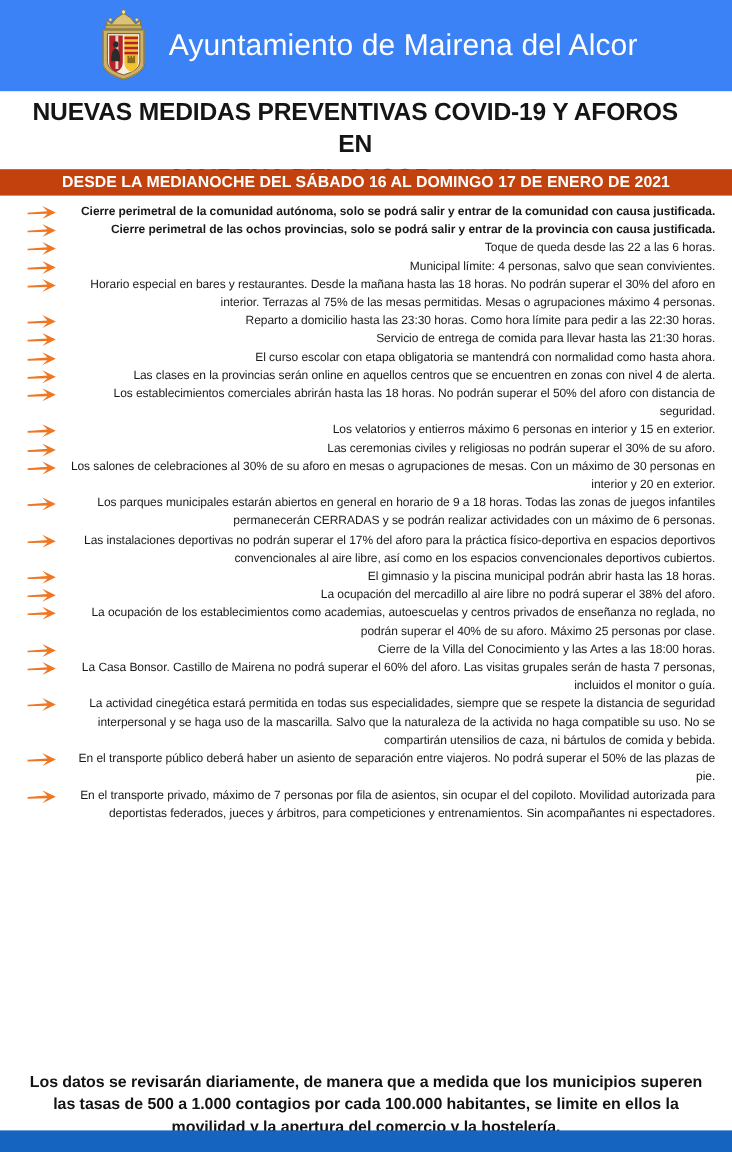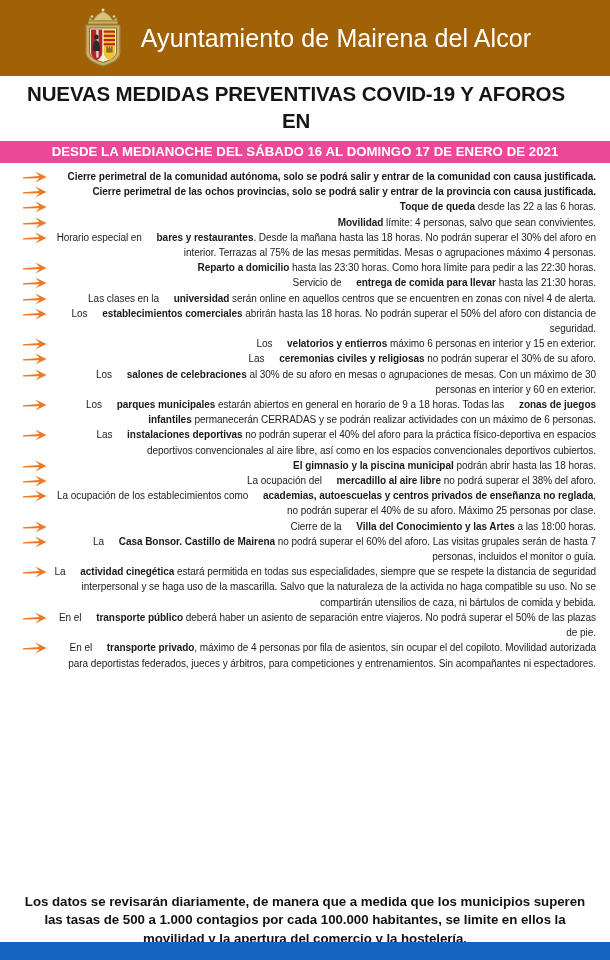--- a/index.html
+++ b/index.html
@@ -22,21 +22,21 @@
     box-sizing: border-box;
   }
 
   
   .header-band {
     position: absolute;
     left: 0;
     top: 0;
     width: 610px;
     height: 76px;
-    background: #a16207;
+    background: #3b82f6;
     display: flex;
     align-items: center;
     justify-content: center;
     box-sizing: border-box;
   }
   .header-inner {
     display: flex;
     align-items: center;
     gap: 14px;
   }
@@ -76,21 +76,21 @@
     font-weight: 700;
   }
 
   
   .date-band {
     position: absolute;
     left: 0;
     top: 141px;
     width: 610px;
     height: 22px;
-    background: #ec4899;
+    background: #c2410c;
     display: flex;
     align-items: center;
     justify-content: center;
     box-sizing: border-box;
   }
   .date-band-text {
     color: #ffffff;
     font-size: 13.2px;
     font-weight: 700;
     letter-spacing: 0.05px;
@@ -118,21 +118,21 @@
     letter-spacing: -0.05px;
   }
   .measure .arrow-icon {
     position: absolute;
     left: 0;
     top: 1px;
     width: 28px;
     height: 14px;
     display: block;
   }
-  .measure b { font-weight: 700; margin-left: 12px; }
+  .measure b { font-weight: 400; }
   .measure.all-bold { font-weight: 700; }
 
   
   .footer-note {
     position: absolute;
     left: 0;
     top: 893px;
     width: 610px;
     padding: 0 16px;
     box-sizing: border-box;
@@ -218,51 +218,54 @@
             <path d="M1 7.2 L17.5 6.0 L13.2 1.6 L24.5 7.0 L13.2 12.4 L17.5 8.2 L1 8.6 Z" fill="#ef7622"></path>
           </svg></span><span><span>Cierre perimetral de la comunidad autónoma, solo se podrá salir y entrar de la comunidad con causa justificada.</span></span></div>
       <div class="measure all-bold"><span class="arrow-icon"><svg width="28" height="14" viewBox="0 0 28 14" xmlns="http://www.w3.org/2000/svg">
             <path d="M1 7.2 L17.5 6.0 L13.2 1.6 L24.5 7.0 L13.2 12.4 L17.5 8.2 L1 8.6 Z" fill="#ef7622"></path>
           </svg></span><span><span>Cierre perimetral de las ochos provincias, solo se podrá salir y entrar de la provincia con causa justificada.</span></span></div>
       <div class="measure"><span class="arrow-icon"><svg width="28" height="14" viewBox="0 0 28 14" xmlns="http://www.w3.org/2000/svg">
             <path d="M1 7.2 L17.5 6.0 L13.2 1.6 L24.5 7.0 L13.2 12.4 L17.5 8.2 L1 8.6 Z" fill="#ef7622"></path>
           </svg></span><span><b>Toque de queda</b><span> desde las 22 a las 6 horas.</span></span></div>
       <div class="measure"><span class="arrow-icon"><svg width="28" height="14" viewBox="0 0 28 14" xmlns="http://www.w3.org/2000/svg">
             <path d="M1 7.2 L17.5 6.0 L13.2 1.6 L24.5 7.0 L13.2 12.4 L17.5 8.2 L1 8.6 Z" fill="#ef7622"></path>
-          </svg></span><span><b>Movilidad</b><span> límite: 4 personas, salvo que sean convivientes.</span></span></div>
+          </svg></span><span><b>Municipal</b><span> límite: 4 personas, salvo que sean convivientes.</span></span></div>
       <div class="measure"><span class="arrow-icon"><svg width="28" height="14" viewBox="0 0 28 14" xmlns="http://www.w3.org/2000/svg">
             <path d="M1 7.2 L17.5 6.0 L13.2 1.6 L24.5 7.0 L13.2 12.4 L17.5 8.2 L1 8.6 Z" fill="#ef7622"></path>
           </svg></span><span><span>Horario especial en </span><b>bares y restaurantes</b><span>. Desde la mañana hasta las 18 horas. No podrán superar el 30% del aforo en interior. Terrazas al 75% de las mesas permitidas. Mesas o agrupaciones máximo 4 personas.</span></span></div>
       <div class="measure"><span class="arrow-icon"><svg width="28" height="14" viewBox="0 0 28 14" xmlns="http://www.w3.org/2000/svg">
             <path d="M1 7.2 L17.5 6.0 L13.2 1.6 L24.5 7.0 L13.2 12.4 L17.5 8.2 L1 8.6 Z" fill="#ef7622"></path>
           </svg></span><span><b>Reparto a domicilio</b><span> hasta las 23:30 horas. Como hora límite para pedir a las 22:30 horas.</span></span></div>
       <div class="measure"><span class="arrow-icon"><svg width="28" height="14" viewBox="0 0 28 14" xmlns="http://www.w3.org/2000/svg">
             <path d="M1 7.2 L17.5 6.0 L13.2 1.6 L24.5 7.0 L13.2 12.4 L17.5 8.2 L1 8.6 Z" fill="#ef7622"></path>
           </svg></span><span><span>Servicio de </span><b>entrega de comida para llevar</b><span> hasta las 21:30 horas.</span></span></div>
       <div class="measure"><span class="arrow-icon"><svg width="28" height="14" viewBox="0 0 28 14" xmlns="http://www.w3.org/2000/svg">
             <path d="M1 7.2 L17.5 6.0 L13.2 1.6 L24.5 7.0 L13.2 12.4 L17.5 8.2 L1 8.6 Z" fill="#ef7622"></path>
-          </svg></span><span><span>Las clases en la </span><b>universidad</b><span> serán online en aquellos centros que se encuentren en zonas con nivel 4 de alerta.</span></span></div>
+          </svg></span><span><b>El curso escolar</b><span> con etapa obligatoria se mantendrá con normalidad como hasta ahora.</span></span></div>
+      <div class="measure"><span class="arrow-icon"><svg width="28" height="14" viewBox="0 0 28 14" xmlns="http://www.w3.org/2000/svg">
+            <path d="M1 7.2 L17.5 6.0 L13.2 1.6 L24.5 7.0 L13.2 12.4 L17.5 8.2 L1 8.6 Z" fill="#ef7622"></path>
+          </svg></span><span><span>Las clases en la </span><b>provincias</b><span> serán online en aquellos centros que se encuentren en zonas con nivel 4 de alerta.</span></span></div>
       <div class="measure"><span class="arrow-icon"><svg width="28" height="14" viewBox="0 0 28 14" xmlns="http://www.w3.org/2000/svg">
             <path d="M1 7.2 L17.5 6.0 L13.2 1.6 L24.5 7.0 L13.2 12.4 L17.5 8.2 L1 8.6 Z" fill="#ef7622"></path>
           </svg></span><span><span>Los </span><b>establecimientos comerciales</b><span> abrirán hasta las 18 horas. No podrán superar el 50% del aforo con distancia de seguridad.</span></span></div>
       <div class="measure"><span class="arrow-icon"><svg width="28" height="14" viewBox="0 0 28 14" xmlns="http://www.w3.org/2000/svg">
             <path d="M1 7.2 L17.5 6.0 L13.2 1.6 L24.5 7.0 L13.2 12.4 L17.5 8.2 L1 8.6 Z" fill="#ef7622"></path>
           </svg></span><span><span>Los </span><b>velatorios y entierros</b><span> máximo 6 personas en interior y 15 en exterior.</span></span></div>
       <div class="measure"><span class="arrow-icon"><svg width="28" height="14" viewBox="0 0 28 14" xmlns="http://www.w3.org/2000/svg">
             <path d="M1 7.2 L17.5 6.0 L13.2 1.6 L24.5 7.0 L13.2 12.4 L17.5 8.2 L1 8.6 Z" fill="#ef7622"></path>
           </svg></span><span><span>Las </span><b>ceremonias civiles y religiosas</b><span> no podrán superar el 30% de su aforo.</span></span></div>
       <div class="measure"><span class="arrow-icon"><svg width="28" height="14" viewBox="0 0 28 14" xmlns="http://www.w3.org/2000/svg">
             <path d="M1 7.2 L17.5 6.0 L13.2 1.6 L24.5 7.0 L13.2 12.4 L17.5 8.2 L1 8.6 Z" fill="#ef7622"></path>
-          </svg></span><span><span>Los </span><b>salones de celebraciones</b><span> al 30% de su aforo en mesas o agrupaciones de mesas. Con un máximo de 30 personas en interior y 60 en exterior.</span></span></div>
+          </svg></span><span><span>Los </span><b>salones de celebraciones</b><span> al 30% de su aforo en mesas o agrupaciones de mesas. Con un máximo de 30 personas en interior y 20 en exterior.</span></span></div>
       <div class="measure"><span class="arrow-icon"><svg width="28" height="14" viewBox="0 0 28 14" xmlns="http://www.w3.org/2000/svg">
             <path d="M1 7.2 L17.5 6.0 L13.2 1.6 L24.5 7.0 L13.2 12.4 L17.5 8.2 L1 8.6 Z" fill="#ef7622"></path>
           </svg></span><span><span>Los </span><b>parques municipales</b><span> estarán abiertos en general en horario de 9 a 18 horas. Todas las </span><b>zonas de juegos infantiles</b><span> permanecerán CERRADAS y se podrán realizar actividades con un máximo de 6 personas.</span></span></div>
       <div class="measure"><span class="arrow-icon"><svg width="28" height="14" viewBox="0 0 28 14" xmlns="http://www.w3.org/2000/svg">
             <path d="M1 7.2 L17.5 6.0 L13.2 1.6 L24.5 7.0 L13.2 12.4 L17.5 8.2 L1 8.6 Z" fill="#ef7622"></path>
-          </svg></span><span><span>Las </span><b>instalaciones deportivas</b><span> no podrán superar el 40% del aforo para la práctica físico-deportiva en espacios deportivos convencionales al aire libre, así como en los espacios convencionales deportivos cubiertos.</span></span></div>
+          </svg></span><span><span>Las </span><b>instalaciones deportivas</b><span> no podrán superar el 17% del aforo para la práctica físico-deportiva en espacios deportivos convencionales al aire libre, así como en los espacios convencionales deportivos cubiertos.</span></span></div>
       <div class="measure"><span class="arrow-icon"><svg width="28" height="14" viewBox="0 0 28 14" xmlns="http://www.w3.org/2000/svg">
             <path d="M1 7.2 L17.5 6.0 L13.2 1.6 L24.5 7.0 L13.2 12.4 L17.5 8.2 L1 8.6 Z" fill="#ef7622"></path>
           </svg></span><span><b>El gimnasio y la piscina municipal</b><span> podrán abrir hasta las 18 horas.</span></span></div>
       <div class="measure"><span class="arrow-icon"><svg width="28" height="14" viewBox="0 0 28 14" xmlns="http://www.w3.org/2000/svg">
             <path d="M1 7.2 L17.5 6.0 L13.2 1.6 L24.5 7.0 L13.2 12.4 L17.5 8.2 L1 8.6 Z" fill="#ef7622"></path>
           </svg></span><span><span>La ocupación del </span><b>mercadillo al aire libre</b><span> no podrá superar el 38% del aforo.</span></span></div>
       <div class="measure"><span class="arrow-icon"><svg width="28" height="14" viewBox="0 0 28 14" xmlns="http://www.w3.org/2000/svg">
             <path d="M1 7.2 L17.5 6.0 L13.2 1.6 L24.5 7.0 L13.2 12.4 L17.5 8.2 L1 8.6 Z" fill="#ef7622"></path>
           </svg></span><span><span>La ocupación de los establecimientos como </span><b>academias, autoescuelas y centros privados de enseñanza no reglada</b><span>, no podrán superar el 40% de su aforo. Máximo 25 personas por clase.</span></span></div>
       <div class="measure"><span class="arrow-icon"><svg width="28" height="14" viewBox="0 0 28 14" xmlns="http://www.w3.org/2000/svg">
@@ -272,20 +275,20 @@
             <path d="M1 7.2 L17.5 6.0 L13.2 1.6 L24.5 7.0 L13.2 12.4 L17.5 8.2 L1 8.6 Z" fill="#ef7622"></path>
           </svg></span><span><span>La </span><b>Casa Bonsor. Castillo de Mairena</b><span> no podrá superar el 60% del aforo. Las visitas grupales serán de hasta 7 personas, incluidos el monitor o guía.</span></span></div>
       <div class="measure"><span class="arrow-icon"><svg width="28" height="14" viewBox="0 0 28 14" xmlns="http://www.w3.org/2000/svg">
             <path d="M1 7.2 L17.5 6.0 L13.2 1.6 L24.5 7.0 L13.2 12.4 L17.5 8.2 L1 8.6 Z" fill="#ef7622"></path>
           </svg></span><span><span>La </span><b>actividad cinegética</b><span> estará permitida en todas sus especialidades, siempre que se respete la distancia de seguridad interpersonal y se haga uso de la mascarilla. Salvo que la naturaleza de la activida no haga compatible su uso. No se compartirán utensilios  de caza, ni bártulos de comida y bebida.</span></span></div>
       <div class="measure"><span class="arrow-icon"><svg width="28" height="14" viewBox="0 0 28 14" xmlns="http://www.w3.org/2000/svg">
             <path d="M1 7.2 L17.5 6.0 L13.2 1.6 L24.5 7.0 L13.2 12.4 L17.5 8.2 L1 8.6 Z" fill="#ef7622"></path>
           </svg></span><span><span>En el </span><b>transporte público</b><span> deberá haber un asiento de separación entre viajeros. No podrá superar el 50% de las plazas de pie.</span></span></div>
       <div class="measure"><span class="arrow-icon"><svg width="28" height="14" viewBox="0 0 28 14" xmlns="http://www.w3.org/2000/svg">
             <path d="M1 7.2 L17.5 6.0 L13.2 1.6 L24.5 7.0 L13.2 12.4 L17.5 8.2 L1 8.6 Z" fill="#ef7622"></path>
-          </svg></span><span><span>En el </span><b>transporte privado</b><span>, máximo de 4 personas por fila de asientos, sin ocupar el del copiloto. Movilidad autorizada para deportistas federados, jueces y árbitros, para competiciones y entrenamientos. Sin acompañantes ni espectadores.</span></span></div>
+          </svg></span><span><span>En el </span><b>transporte privado</b><span>, máximo de 7 personas por fila de asientos, sin ocupar el del copiloto. Movilidad autorizada para deportistas federados, jueces y árbitros, para competiciones y entrenamientos. Sin acompañantes ni espectadores.</span></span></div>
     </div>
 
   <div class="footer-note">Los datos se revisarán diariamente, de manera que a medida que los municipios superen las tasas de 500 a 1.000 contagios por cada 100.000 habitantes, se limite en ellos la movilidad y la apertura del comercio y la hostelería.</div>
 
   <div class="bottom-band"></div>
 
 </div>
 
 </body></html>

